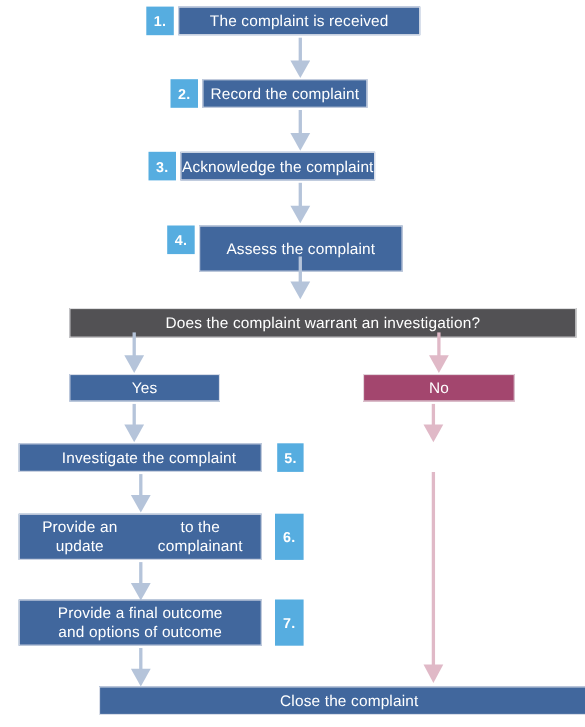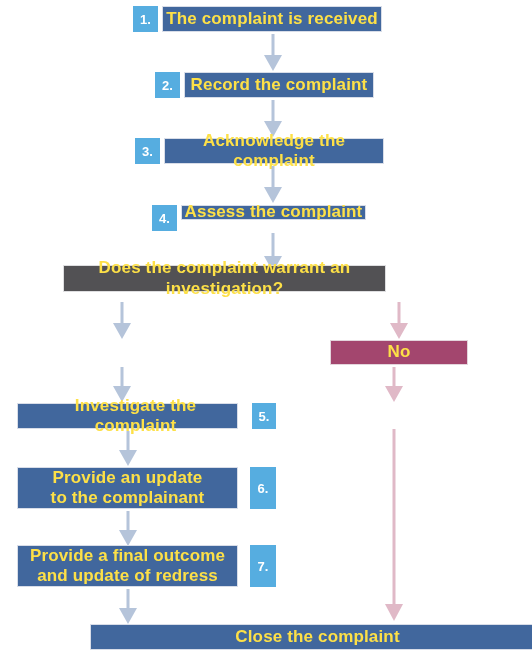--- a/index.html
+++ b/index.html
@@ -15,23 +15,23 @@
     font-family: "Liberation Sans", sans-serif;
     overflow: hidden;
   }
   .box {
     position: absolute;
     box-sizing: border-box;
     display: flex;
     align-items: center;
     justify-content: center;
     text-align: center;
-    color: #fde047;
-    font-weight: bold;
-    font-size: 17px;
+    color: #ffffff;
+    font-weight: normal;
+    font-size: 14px;
     line-height: 1.18;
     letter-spacing: 0.15px;
     border: 1px solid #e6e9ef;
   }
   .box.navy   { background: #41679d; border-color: #d8dde8; }
   .box.gray   { background: #525154; border-color: #dedee0; }
   .box.maroon { background: #a14470; background: #a3466e; border-color: #e3d5dc; }
   .badge {
     position: absolute;
     box-sizing: border-box;
@@ -59,65 +59,66 @@
   <div class="box navy" style="left:162px; top:6px; width:220px; height:26px;">The complaint is received</div>
 
   <div class="arrow" style="left:262px; top:34px;">
     <svg width="22" height="38" viewBox="0 0 22 38">
       <rect x="9.5" y="0" width="3" height="22" fill="#b5c4da"></rect>
       <polygon points="2,21 20,21 11,37" fill="#b5c4da"></polygon>
     </svg>
   </div>
 
   <div class="badge" style="left:155px; top:72px; width:25px; height:26px;">2.</div>
-  <div class="box navy" style="left:184px; top:72px; width:190px; height:26px;">Record the complaint</div>
+  <div class="box navy" style="left:184px; top:72px; width:150px; height:26px;">Record the complaint</div>
 
   <div class="arrow" style="left:262px; top:100px;">
     <svg width="22" height="38" viewBox="0 0 22 38">
       <rect x="9.5" y="0" width="3" height="22" fill="#b5c4da"></rect>
       <polygon points="2,21 20,21 11,37" fill="#b5c4da"></polygon>
     </svg>
   </div>
 
   <div class="badge" style="left:135px; top:138px; width:25px; height:26px;">3.</div>
-  <div class="box navy" style="left:164px; top:138px; width:220px; height:26px;">Acknowledge the complaint</div>
+  <div class="box navy" style="left:164px; top:138px; width:177px; height:26px;">Acknowledge the complaint</div>
 
   <div class="arrow" style="left:262px; top:166px;">
     <svg width="22" height="38" viewBox="0 0 22 38">
       <rect x="9.5" y="0" width="3" height="22" fill="#b5c4da"></rect>
       <polygon points="2,21 20,21 11,37" fill="#b5c4da"></polygon>
     </svg>
   </div>
 
   <div class="badge" style="left:152px; top:205px; width:25px; height:26px;">4.</div>
-  <div class="box navy" style="left:181px; top:205px; width:185px; height:15px;">Assess the complaint</div>
+  <div class="box navy" style="left:181px; top:205px; width:185px; height:42px;">Assess the complaint</div>
 
   <div class="arrow" style="left:262px; top:233px;">
     <svg width="22" height="40" viewBox="0 0 22 40">
       <rect x="9.5" y="0" width="3" height="24" fill="#b5c4da"></rect>
       <polygon points="2,23 20,23 11,39" fill="#b5c4da"></polygon>
     </svg>
   </div>
 
-  <div class="box gray" style="left:63px; top:265px; width:323px; height:27px;">Does the complaint warrant an investigation?</div>
+  <div class="box gray" style="left:63px; top:280px; width:461px; height:27px;">Does the complaint warrant an investigation?</div>
 
   <div class="arrow" style="left:111px; top:302px;">
     <svg width="22" height="38" viewBox="0 0 22 38">
       <rect x="9.5" y="0" width="3" height="22" fill="#b5c4da"></rect>
       <polygon points="2,21 20,21 11,37" fill="#b5c4da"></polygon>
     </svg>
   </div>
 
   <div class="arrow" style="left:388px; top:302px;">
     <svg width="22" height="38" viewBox="0 0 22 38">
       <rect x="9.5" y="0" width="3" height="22" fill="#e0b9c7"></rect>
       <polygon points="2,21 20,21 11,37" fill="#e0b9c7"></polygon>
     </svg>
   </div>
 
+  <div class="box navy" style="left:63px; top:340px; width:137px; height:25px;">Yes</div>
   <div class="box maroon" style="left:330px; top:340px; width:138px; height:25px;">No</div>
 
   <div class="arrow" style="left:111px; top:367px;">
     <svg width="22" height="36" viewBox="0 0 22 36">
       <rect x="9.5" y="0" width="3" height="20" fill="#b5c4da"></rect>
       <polygon points="2,19 20,19 11,35" fill="#b5c4da"></polygon>
     </svg>
   </div>
 
   <div class="arrow" style="left:383px; top:367px;">
@@ -138,36 +139,36 @@
     </svg>
   </div>
 
   <div class="arrow" style="left:117px; top:431px;">
     <svg width="22" height="36" viewBox="0 0 22 36">
       <rect x="9.5" y="0" width="3" height="20" fill="#b5c4da"></rect>
       <polygon points="2,19 20,19 11,35" fill="#b5c4da"></polygon>
     </svg>
   </div>
 
-  <div class="box navy" style="left:17px; top:467px; width:221px; height:42px; flex-direction:column;">
+  <div class="box navy" style="left:17px; top:467px; width:221px; height:42px; flex-direction:row;">
     <span>Provide an update</span>
     <span>to the complainant</span>
   </div>
   <div class="badge" style="left:250px; top:467px; width:26px; height:42px;">6.</div>
 
   <div class="arrow" style="left:117px; top:511px;">
     <svg width="22" height="36" viewBox="0 0 22 36">
       <rect x="9.5" y="0" width="3" height="20" fill="#b5c4da"></rect>
       <polygon points="2,19 20,19 11,35" fill="#b5c4da"></polygon>
     </svg>
   </div>
 
   <div class="box navy" style="left:17px; top:545px; width:221px; height:42px; flex-direction:column;">
     <span>Provide a final outcome</span>
-    <span>and update of redress</span>
+    <span>and options of outcome</span>
   </div>
   <div class="badge" style="left:250px; top:545px; width:26px; height:42px;">7.</div>
 
   <div class="arrow" style="left:117px; top:589px;">
     <svg width="22" height="36" viewBox="0 0 22 36">
       <rect x="9.5" y="0" width="3" height="20" fill="#b5c4da"></rect>
       <polygon points="2,19 20,19 11,35" fill="#b5c4da"></polygon>
     </svg>
   </div>
 

